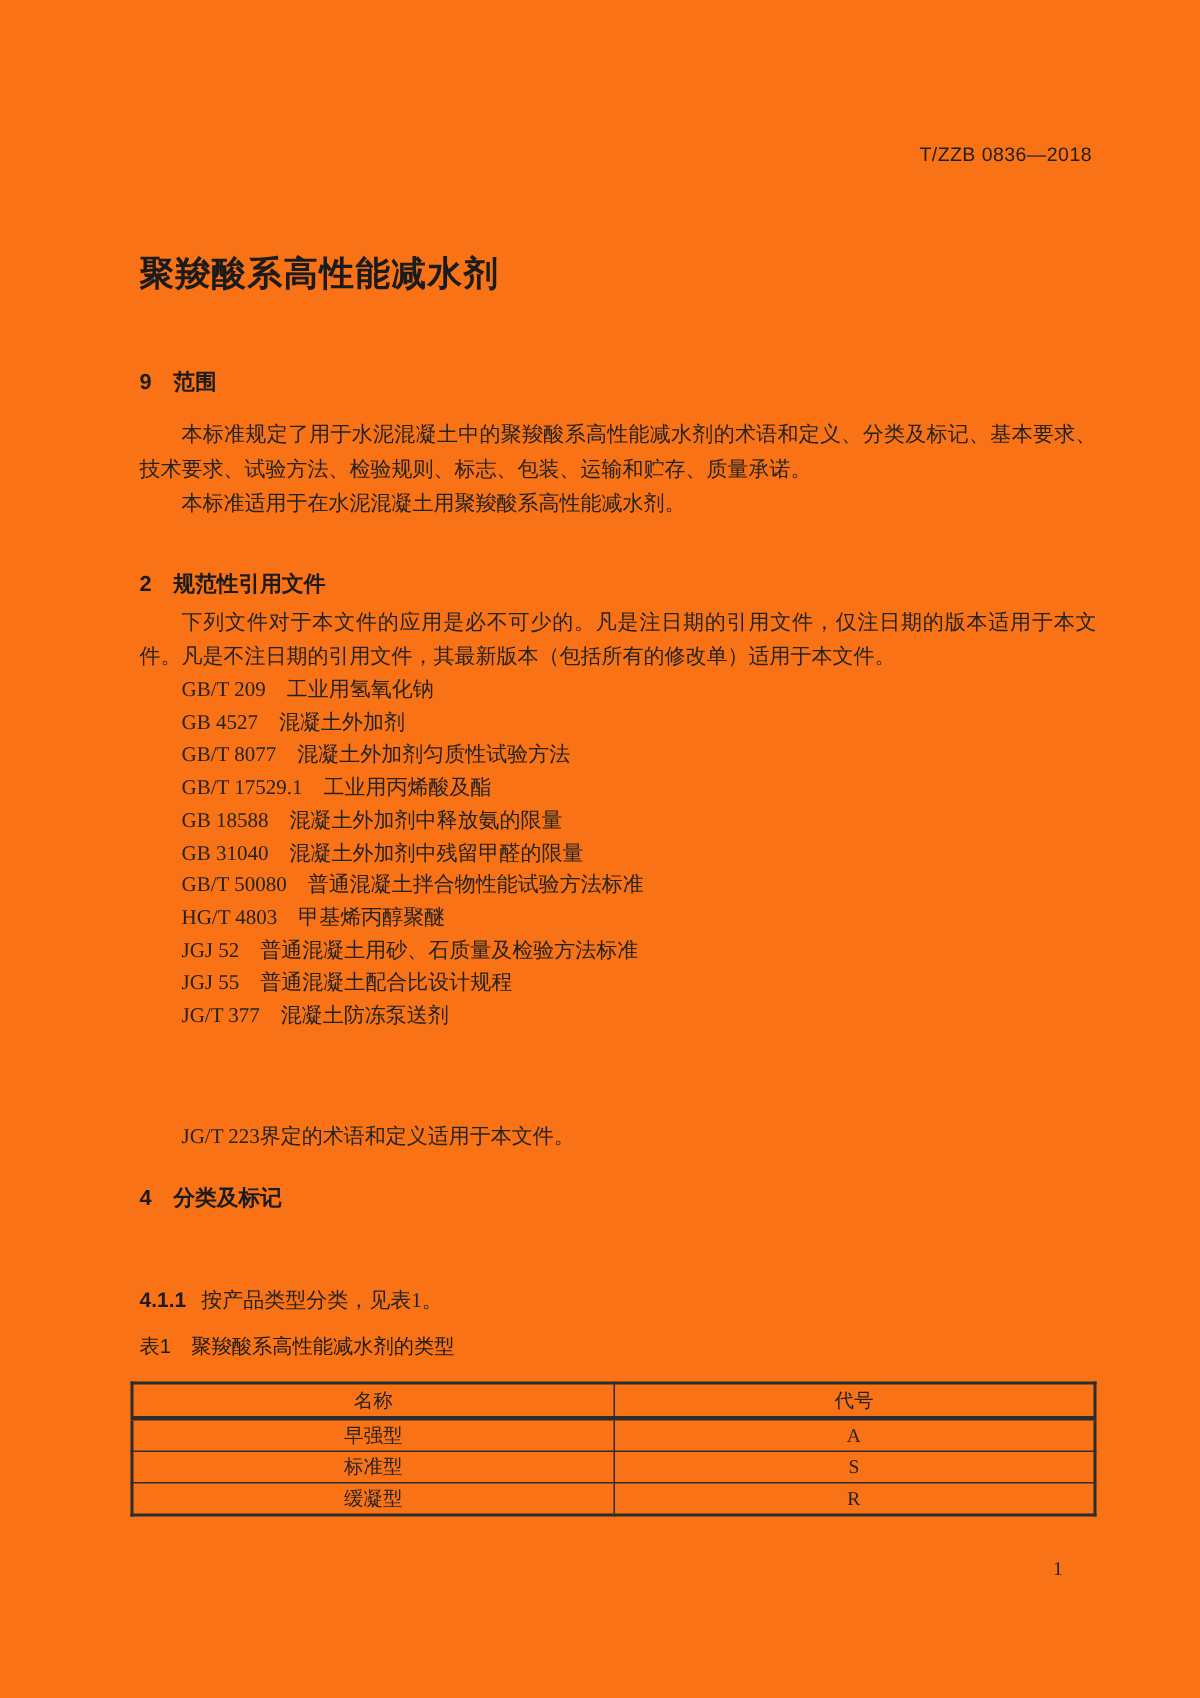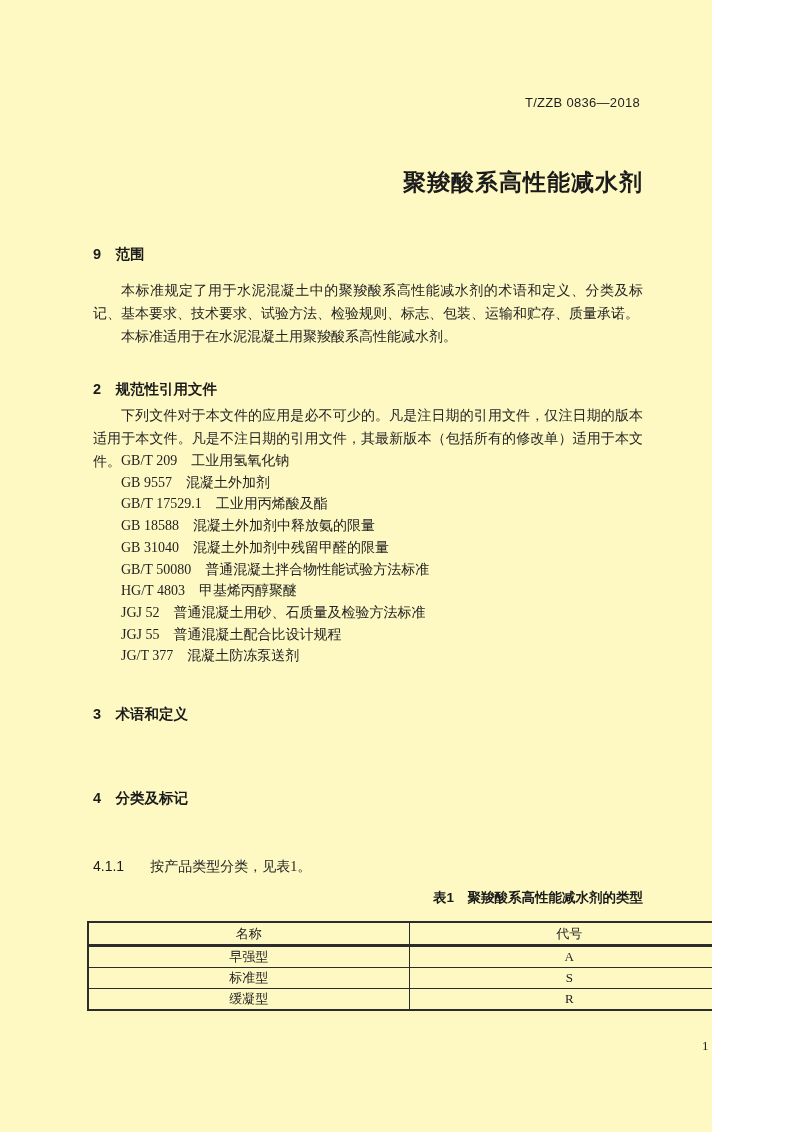--- a/index.html
+++ b/index.html
@@ -4,34 +4,34 @@
 <style>
   html,body{margin:0;padding:0;}
   body{
     width:800px;height:1132px;
     background:#ffffff;
     font-family:"Liberation Serif","DejaVu Serif",serif;
     color:#222222;
   }
   .page{
     position:relative;
-    width:712px;height:1132px;
-    background:#fef9c3;
+    width:800px;height:1132px;
+    background:#f97316;
     overflow:hidden;
   }
   .abs{position:absolute;}
   .doc-code{
     top:95px;right:72px;
     font-family:"Liberation Sans","DejaVu Sans",sans-serif;
     font-size:13px;letter-spacing:0.3px;
     color:#1f1f1f;
   }
   .doc-title{
     top:167px;left:93px;right:69px;
-    text-align:right;
+    text-align:left;
     font-family:"Liberation Sans","DejaVu Sans",sans-serif;
     font-weight:bold;font-size:23px;color:#1b1b1b;
     letter-spacing:1px;
   }
   .sec-heading{
     left:93px;right:69px;
     font-family:"Liberation Sans","DejaVu Sans",sans-serif;
     font-weight:bold;font-size:14.5px;color:#1b1b1b;
   }
   .body-para{
@@ -45,28 +45,28 @@
     font-size:14px;color:#232323;
     list-style:none;margin:0;padding:0 0 0 28px;
   }
   .ref-list li{line-height:21.7px;}
   .clause{
     left:93px;right:69px;
     font-size:14px;color:#232323;
   }
   .clause .clause-num{
     font-family:"Liberation Sans","DejaVu Sans",sans-serif;
-    font-weight:normal;color:#1b1b1b;
-    margin-right:26px;
+    font-weight:bold;color:#1b1b1b;
+    margin-right:10px;
   }
   .table-caption{
     top:889px;left:93px;right:69px;
-    text-align:right;
+    text-align:left;
     font-family:"Liberation Sans","DejaVu Sans",sans-serif;
-    font-weight:bold;font-size:13.5px;color:#1b1b1b;
+    font-weight:normal;font-size:13.5px;color:#1b1b1b;
   }
   table.types{
     top:921px;left:87px;
     position:absolute;
     width:644px;
     border-collapse:collapse;
     font-size:13px;color:#232323;
   }
   table.types{border:2px solid #2c2c2c;}
   table.types th, table.types td{
@@ -94,32 +94,33 @@
 
   <div class="abs sec-heading" style="top:245px;">9　范围</div>
   <p class="abs body-para" style="top:279px;margin:0;">本标准规定了用于水泥混凝土中的聚羧酸系高性能减水剂的术语和定义、分类及标记、基本要求、技术要求、试验方法、检验规则、标志、包装、运输和贮存、质量承诺。</p>
   <p class="abs body-para" style="top:325px;margin:0;">本标准适用于在水泥混凝土用聚羧酸系高性能减水剂。</p>
 
   <div class="abs sec-heading" style="top:368px;margin-top:12px;">2　规范性引用文件</div>
   <p class="abs body-para" style="top:404px;margin:0;">下列文件对于本文件的应用是必不可少的。凡是注日期的引用文件，仅注日期的版本适用于本文件。凡是不注日期的引用文件，其最新版本（包括所有的修改单）适用于本文件。</p>
 
   <ul class="abs ref-list" style="top:450px;">
     <li>GB/T 209　工业用氢氧化钠</li>
-    <li>GB 9557　混凝土外加剂</li>
+    <li>GB 4527　混凝土外加剂</li>
+    <li>GB/T 8077　混凝土外加剂匀质性试验方法</li>
     <li>GB/T 17529.1　工业用丙烯酸及酯</li>
     <li>GB 18588　混凝土外加剂中释放氨的限量</li>
     <li>GB 31040　混凝土外加剂中残留甲醛的限量</li>
     <li>GB/T 50080　普通混凝土拌合物性能试验方法标准</li>
     <li>HG/T 4803　甲基烯丙醇聚醚</li>
     <li>JGJ 52　普通混凝土用砂、石质量及检验方法标准</li>
     <li>JGJ 55　普通混凝土配合比设计规程</li>
     <li>JG/T 377　混凝土防冻泵送剂</li>
   </ul>
 
-  <div class="abs sec-heading" style="top:705px;">3　术语和定义</div>
+  <p class="abs body-para" style="top:747px;margin:0;">JG/T 223界定的术语和定义适用于本文件。</p>
 
   <div class="abs sec-heading" style="top:789px;">4　分类及标记</div>
 
   <div class="abs clause" style="top:858px;">
     <span class="clause-num">4.1.1</span><span>按产品类型分类，见表1。</span>
   </div>
 
   <div class="abs table-caption">表1　聚羧酸系高性能减水剂的类型</div>
 
   <table class="types">

